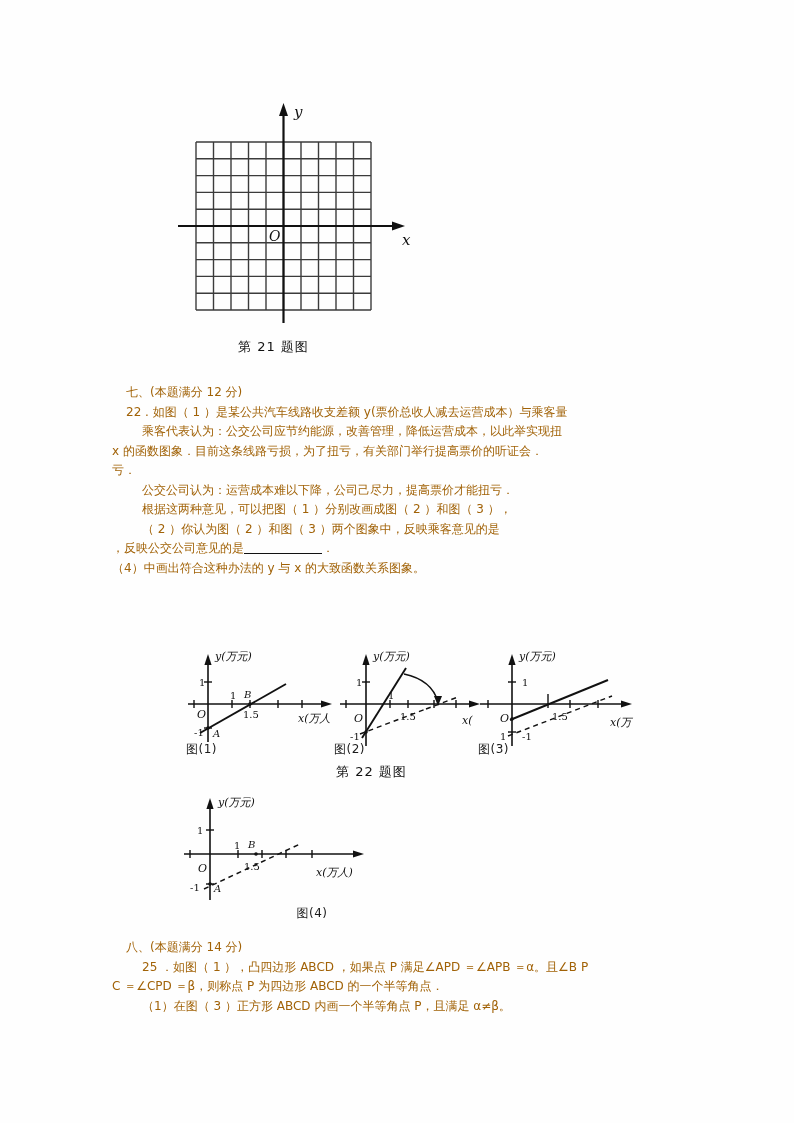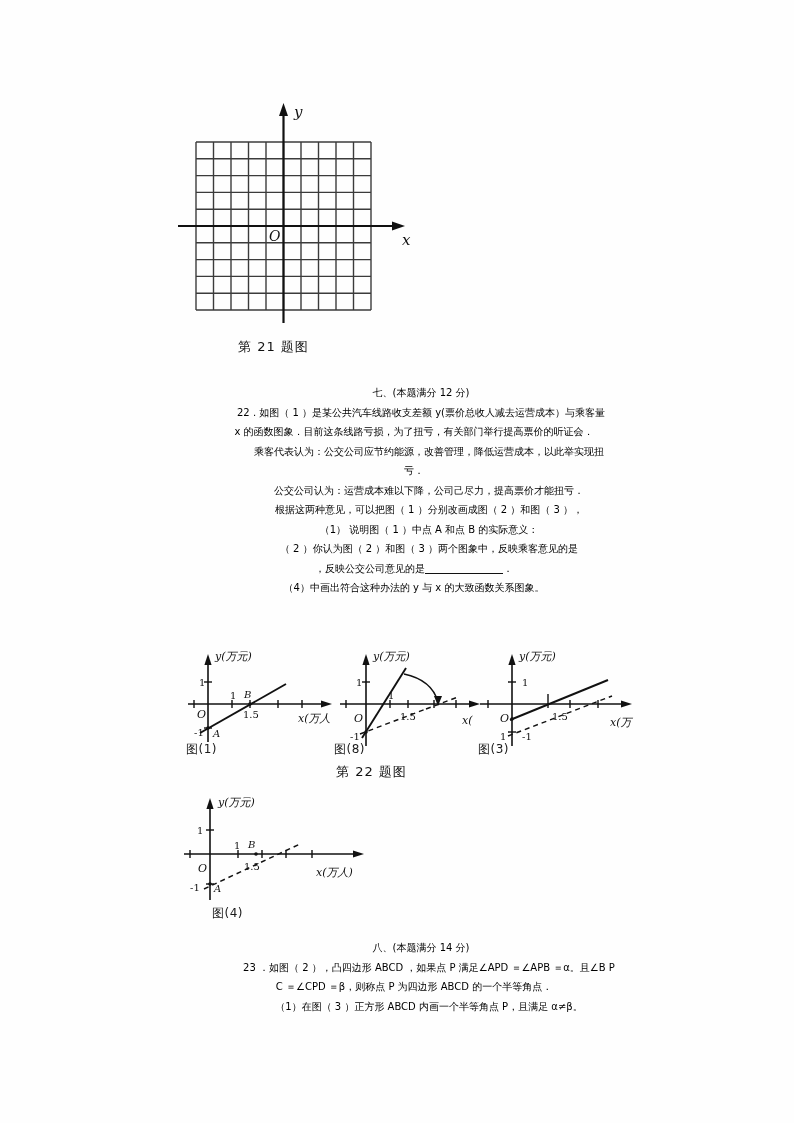--- a/index.html
+++ b/index.html
@@ -40,25 +40,24 @@
     white-space: nowrap;
   }
   #cap21 { left: 238px; top: 338px; text-align: center; }
   #cap22 { left: 336px; top: 763px; text-align: right; }
 
   
   .txtblock {
     position: absolute;
     left: 112px;
     width: 604px;
-    font-size: 10px;
+    font-size: 12px;
     line-height: 19.5px;
-    color: #000000;
+    color: #a16207;
     font-family: "DejaVu Sans", "Liberation Sans", sans-serif;
-    text-align: center;
   }
   #sec7  { top: 383px; }
   #sec8  { top: 938px; }
 
   .line { white-space: normal; }
   .ind1 { text-indent: 14px; }
   .ind2 { text-indent: 30px; }
   .blank-u {
     display: inline-block;
     width: 78px;
@@ -94,21 +93,21 @@
   }
 
   .glabel {
     position: absolute;
     bottom: 0;
     width: 100%;
     text-align: left;
     font-size: 12px;
     letter-spacing: 0.5px;
   }
-  #fig4wrap .glabel { text-align: left; padding-left: 30px; }
+  #fig4wrap .glabel { text-align: center; padding-left: 30px; }
 
   svg text {
     font-family: "DejaVu Serif", "Liberation Serif", serif;
     fill: #111;
   }
 </style>
 </head>
 <body>
 
 <div class="page">
@@ -157,26 +156,25 @@
       <text x="252" y="150" font-size="15" font-style="italic">x</text>
       <text x="119" y="146" font-size="14" font-style="italic">O</text>
     </svg>
   </div>
 
   <div class="cap" id="cap21">第 21 题图</div>
 
   <div class="txtblock" id="sec7">
     <div class="line ind1">七、(本题满分 12 分)</div>
     <div class="line ind1">22 . 如图（ 1 ）是某公共汽车线路收支差额 y(票价总收人减去运营成本）与乘客量</div>
+    <div class="line ind2">乘客代表认为：公交公司应节约能源，改善管理，降低运营成本，以此举实现扭</div>
     <div class="line">x 的函数图象．目前这条线路亏损，为了扭亏，有关部门举行提高票价的听证会．</div>
-    <div class="line ind2">乘客代表认为：公交公司应节约能源，改善管理，降低运营成本，以此举实现扭</div>
     <div class="line">亏．</div>
     <div class="line ind2">公交公司认为：运营成本难以下降，公司己尽力，提高票价才能扭亏．</div>
     <div class="line ind2">根据这两种意见，可以把图（ 1 ）分别改画成图（ 2 ）和图（ 3 ），</div>
-    <div class="line ind2">（1） 说明图（ 1 ）中点 A 和点 B 的实际意义：</div>
     <div class="line ind2"><span>（ 2 ）你认为图（ 2 ）和图（ 3 ）两个图象中，反映乘客意见的是</span></div>
     <div class="line"><span>，反映公交公司意见的是</span><span class="blank-u"></span><span>．</span></div>
     <div class="line">（4）中画出符合这种办法的 y 与 x 的大致函数关系图象。</div>
   </div>
 
   <div id="graphrow">
 
     <div class="gslot" id="g1">
       <svg width="150" height="112" viewBox="0 0 150 112">
         <g stroke="#111" stroke-width="1.6" fill="none">
@@ -240,21 +238,21 @@
         <circle cx="32" cy="86" r="1.8" fill="#111"></circle>
 
         <text x="39" y="14" font-size="11" font-style="italic">y(万元)</text>
         <text x="128" y="78" font-size="11" font-style="italic">x(</text>
         <text x="20" y="76" font-size="11" font-style="italic">O</text>
         <text x="54" y="53" font-size="10">1</text>
         <text x="22" y="40" font-size="10">1</text>
         <text x="66" y="74" font-size="10">1.5</text>
         <text x="16" y="94" font-size="10">-1</text>
       </svg>
-      <div class="glabel">图(8)</div>
+      <div class="glabel">图(2)</div>
     </div>
 
     <div class="gslot" id="g3">
       <svg width="165" height="112" viewBox="0 0 165 112">
         <g stroke="#111" stroke-width="1.6" fill="none">
           <path d="M34 100 L34 16"></path>
           <path d="M2 58 L146 58"></path>
         </g>
         <polygon points="34,8 30.4,19 37.6,19" fill="#111"></polygon>
         <polygon points="154,58 143,54.4 143,61.6" fill="#111"></polygon>
@@ -316,18 +314,18 @@
       <text x="66" y="56" font-size="10" font-style="italic">B</text>
       <text x="62" y="78" font-size="10">1.5</text>
       <text x="8" y="99" font-size="10">-1</text>
       <text x="32" y="100" font-size="10" font-style="italic">A</text>
     </svg>
     <div class="glabel">图(4)</div>
   </div>
 
   <div class="txtblock" id="sec8">
     <div class="line ind1">八、(本题满分 14 分)</div>
-    <div class="line ind2">23 ．如图（ 2 ），凸四边形 ABCD ，如果点 P 满足∠APD ＝∠APB ＝α。且∠B P</div>
+    <div class="line ind2">25 ．如图（ 1 ），凸四边形 ABCD ，如果点 P 满足∠APD ＝∠APB ＝α。且∠B P</div>
     <div class="line">C ＝∠CPD ＝β，则称点 P 为四边形 ABCD 的一个半等角点．</div>
     <div class="line ind2">（1）在图（ 3 ）正方形 ABCD 内画一个半等角点 P，且满足 α≠β。</div>
   </div>
 
 </div>
 
 </body></html>

